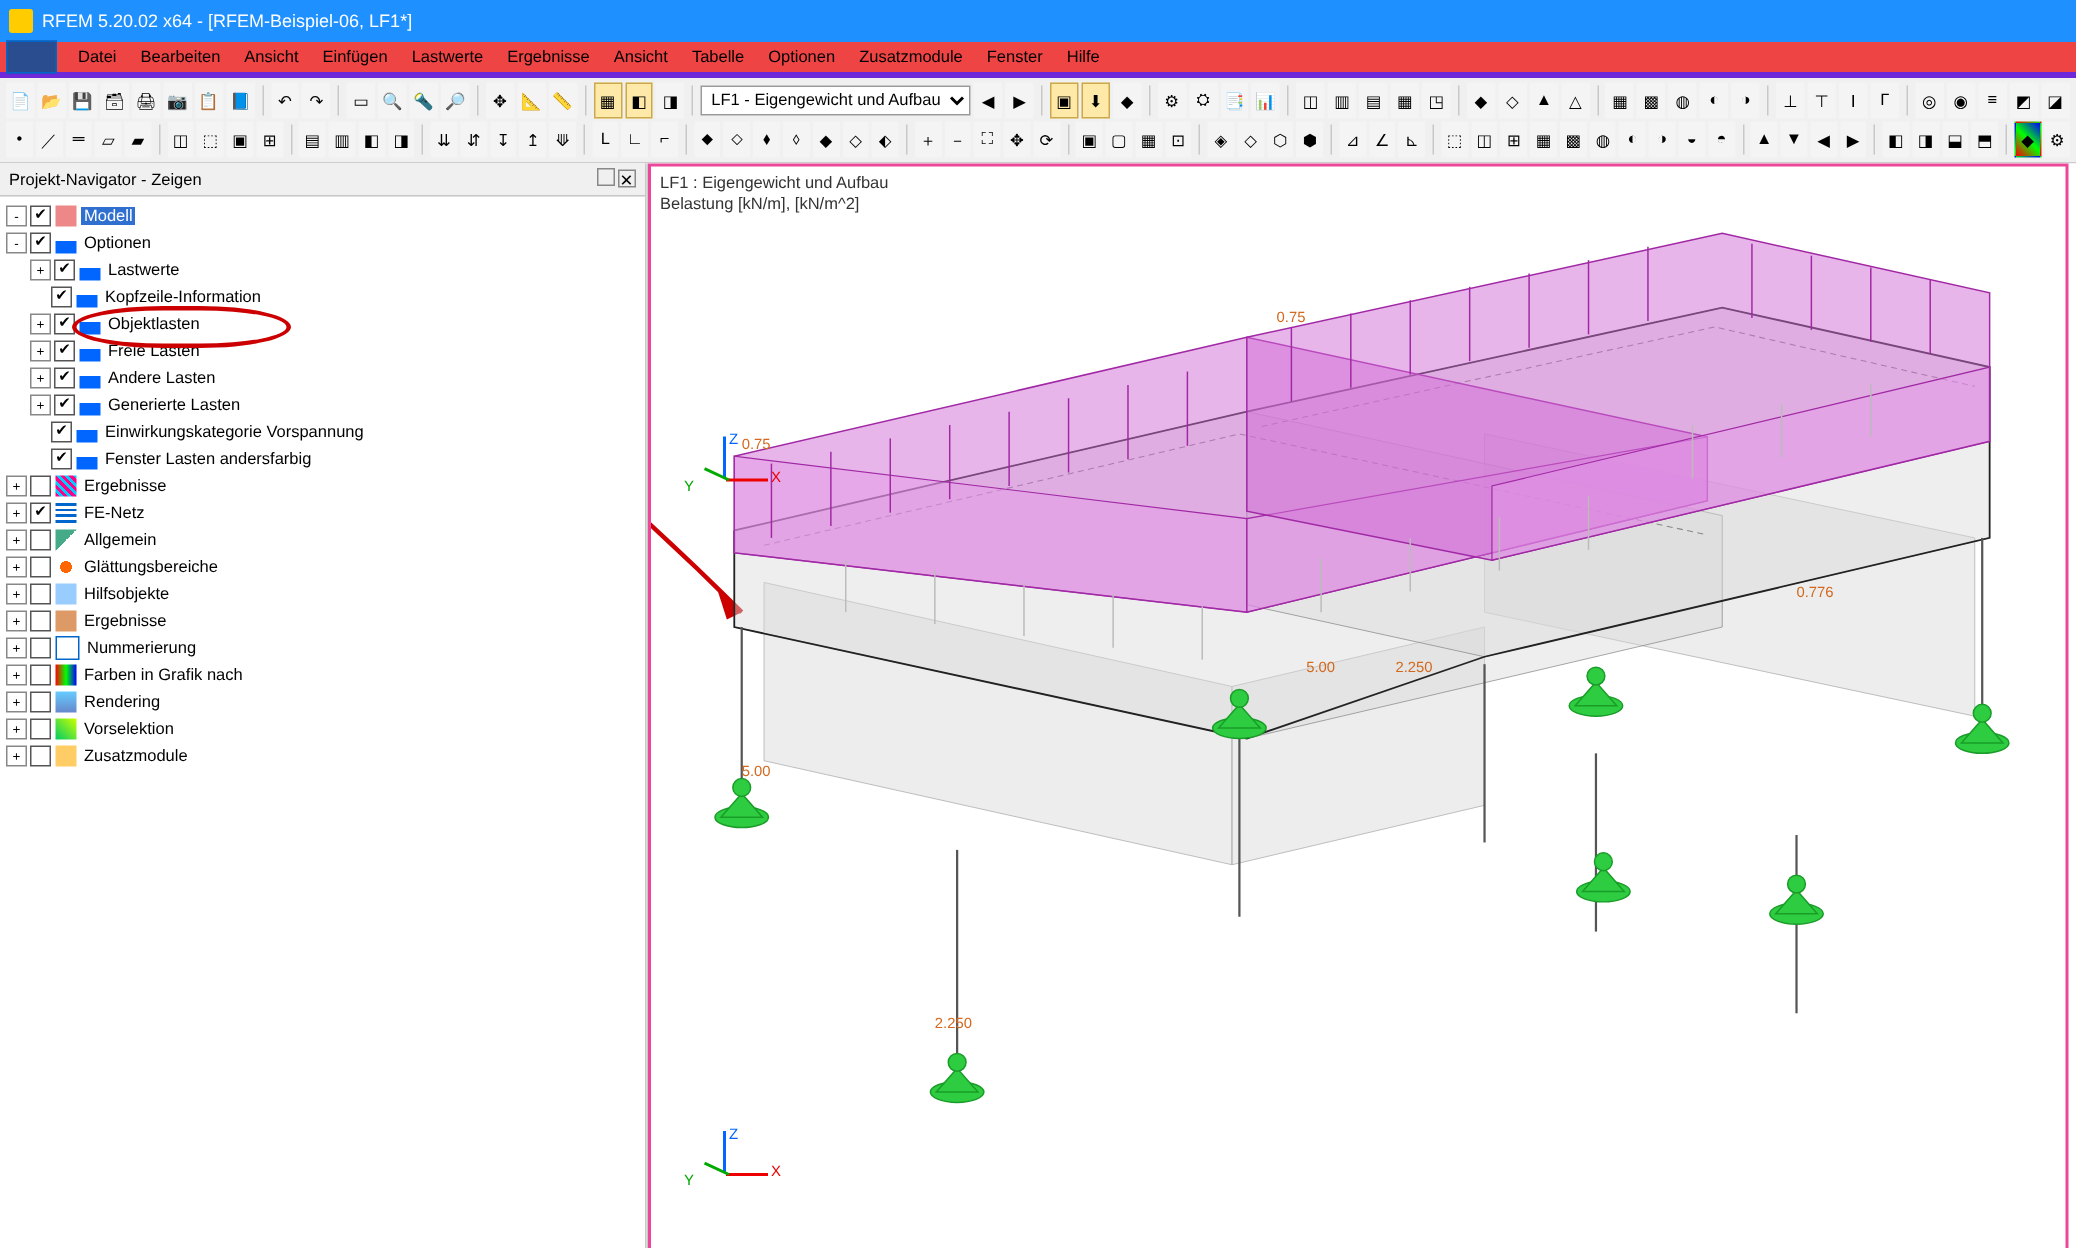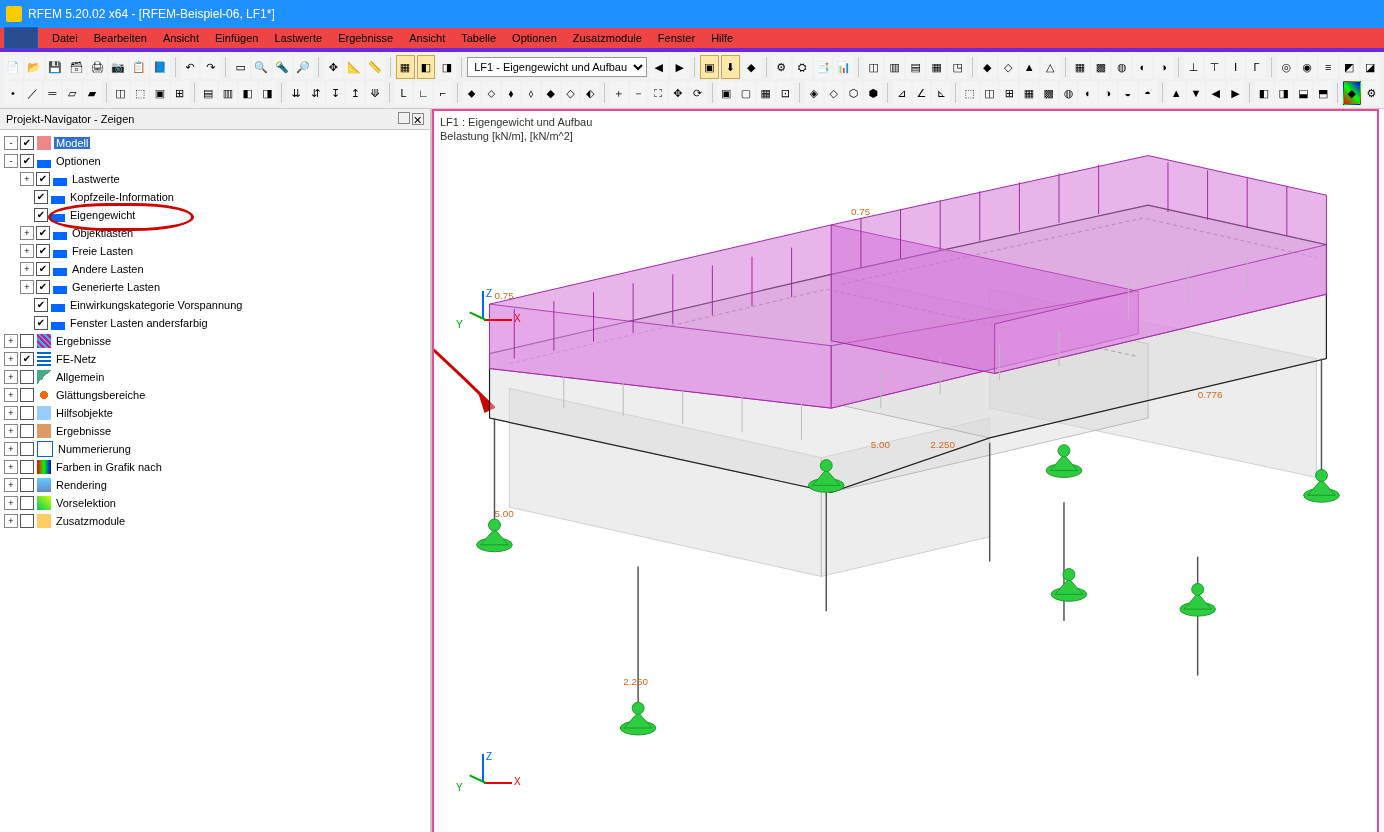--- a/index.html
+++ b/index.html
@@ -264,26 +264,20 @@
           <span class="chk on"></span>
           <span class="ico ico-load"></span>
           <span class="lbl">Lastwerte</span>
         </div>
         <div class="tree-item depth1">
           <span class="twist-empty"></span>
           <span class="chk on"></span>
           <span class="ico ico-load"></span>
           <span class="lbl">Kopfzeile-Information</span>
         </div>
-        <div class="tree-item depth1">
-          <span class="twist-empty"></span>
-          <span class="chk on"></span>
-          <span class="ico ico-load"></span>
-          <span class="lbl">Eigengewicht</span>
-        </div>
         <div class="highlight-circle" style="left: 48px; top: 73px; width: 140px; height: 22px;"></div>
         <div class="tree-item depth1">
           <span class="twist">+</span>
           <span class="chk on"></span>
           <span class="ico ico-load"></span>
           <span class="lbl">Objektlasten</span>
         </div>
         <div class="tree-item depth1">
           <span class="twist">+</span>
           <span class="chk on"></span>

